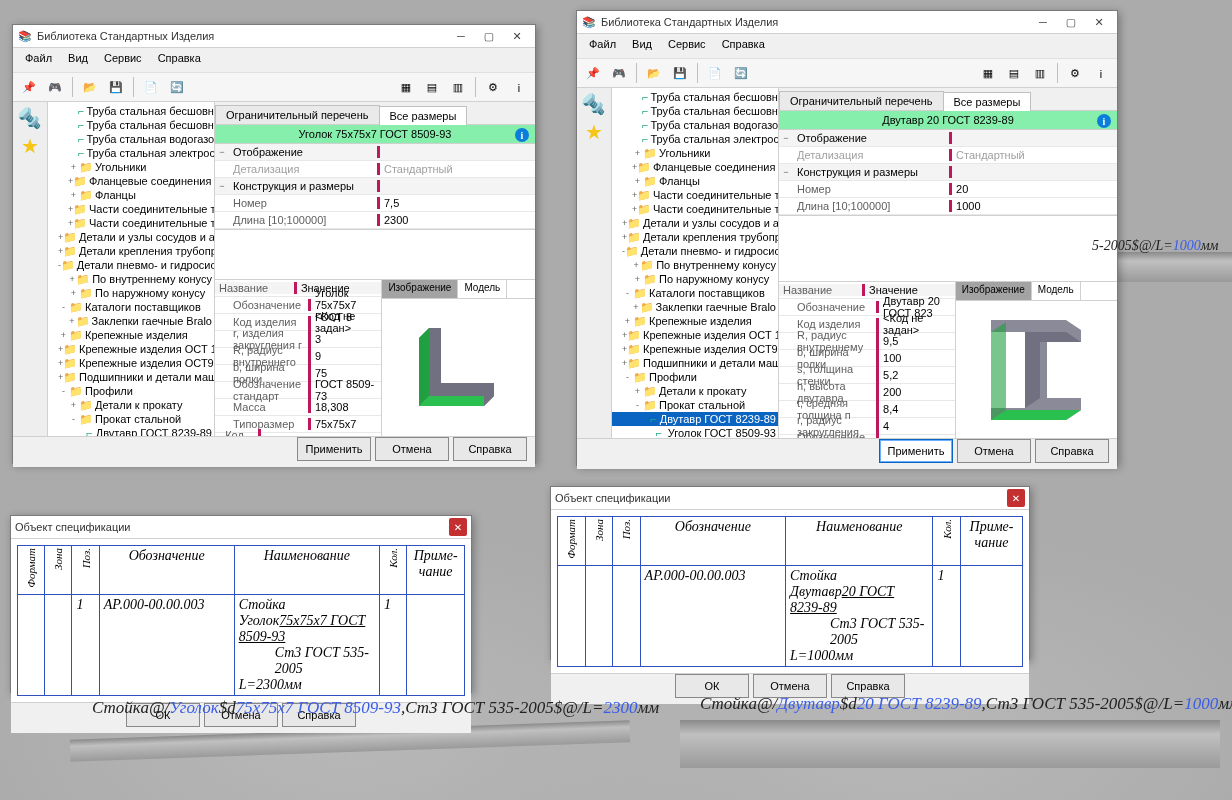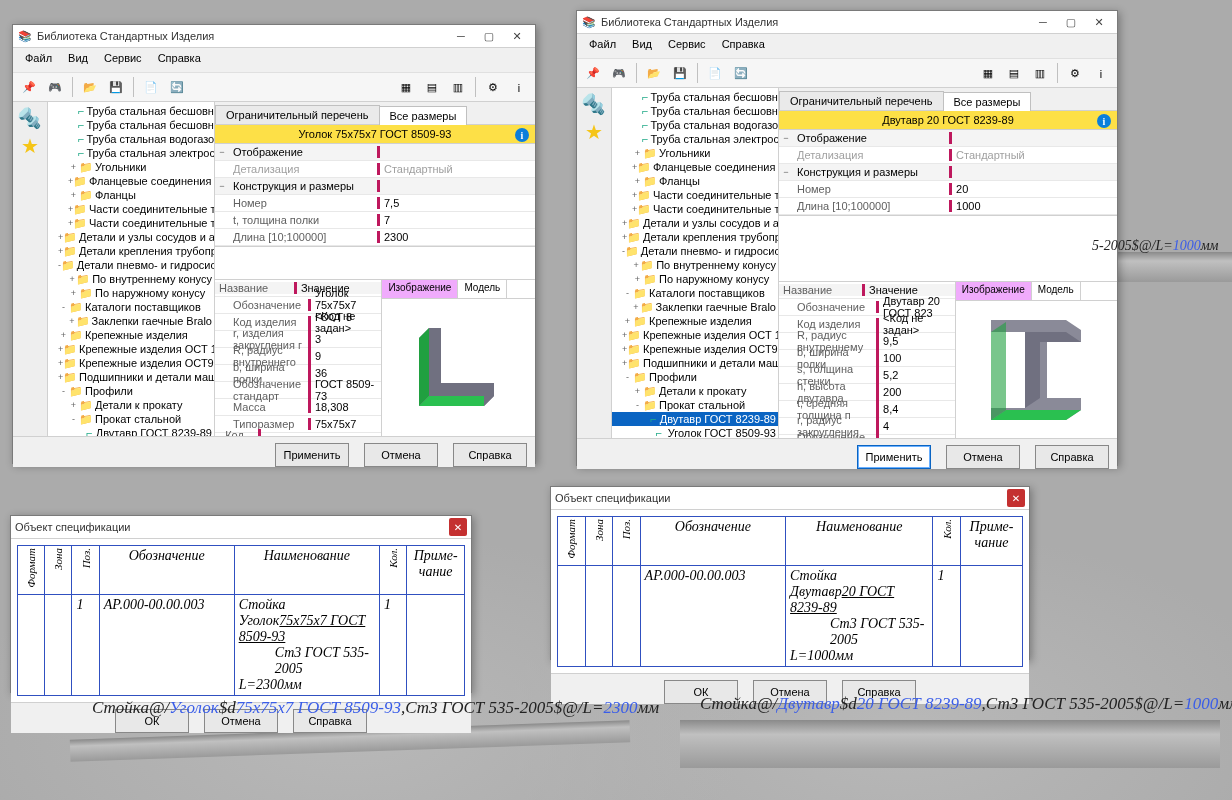--- a/index.html
+++ b/index.html
@@ -25,39 +25,39 @@
 .tnode{display:flex;align-items:center;padding:0 2px;cursor:default;height:14px}
 .tnode.sel{background:#0a64c2;color:#fff}
 .texp{width:11px;text-align:center;color:#666;font-size:9px}
 .ticon{width:14px;height:12px;display:inline-flex;align-items:center;justify-content:center;margin-right:2px}
 .fold{color:#e8b030}
 .profile{color:#2a8}
 .prop-pane{flex:1;display:flex;flex-direction:column;background:#fff}
 .tabs{height:22px;display:flex;border-bottom:1px solid #d0d0d0;background:#f0f0f0;align-items:flex-end}
 .tab{padding:3px 10px;border:1px solid #c0c0c0;border-bottom:none;background:#eaeaea;margin-right:-1px;font-size:11px}
 .tab.active{background:#fff;position:relative;top:1px}
-.parthead{padding:3px;text-align:center;background:#fde047;border-bottom:1px solid #d0d0d0;position:relative}
+.parthead{padding:3px;text-align:center;background:#86efac;border-bottom:1px solid #d0d0d0;position:relative}
 .info-i{position:absolute;right:6px;top:3px;width:14px;height:14px;border-radius:50%;background:#0a7edb;color:#fff;font-weight:bold;font-size:10px;display:flex;align-items:center;justify-content:center;font-family:Georgia,serif}
 .propgrid{flex:0 0 auto;border-bottom:1px solid #d0d0d0}
 .prow{display:flex;border-bottom:1px solid #e8e8e8;height:16px;align-items:center}
 .prow.grouphdr{background:#f4f4f4;font-weight:normal}
 .prow .exp{width:14px;text-align:center;font-size:9px;color:#666}
 .prow .pk{width:45%;padding-left:4px;border-right:3px solid #be185d;color:#606060}
 .prow .pv{flex:1;padding-left:4px}
 .prow.grouphdr .pk{color:#000}
 .prow .pk.dim{color:#a0a0a0}
 .midflex{flex:1}
 .bottomsplit{height:156px;display:flex;border-top:1px solid #d0d0d0}
 .propgrid2{width:52%;overflow:hidden;border-right:1px solid #d0d0d0;background:#fff}
 .imgpanel{flex:1;background:#fff;display:flex;flex-direction:column}
 .imgpanel .tabs2{height:18px;display:flex;border-bottom:1px solid #d0d0d0;font-size:10px}
 .tab2{padding:2px 6px;border-right:1px solid #d0d0d0}
-.tab2.active{background:#f0abfc}
+.tab2.active{background:#a3a3a3}
 .imgview{flex:1;display:flex;align-items:center;justify-content:center;background:#fff}
-.btnbar{height:30px;display:flex;justify-content:flex-end;align-items:flex-end;padding:0 8px;gap:15px;background:#f0f0f0;border-top:1px solid #d0d0d0}
+.btnbar{height:30px;display:flex;justify-content:flex-end;align-items:flex-start;padding:0 8px;gap:4px;background:#f0f0f0;border-top:1px solid #d0d0d0}
 .btn{min-width:72px;height:22px;border:1px solid #888;background:#e8e8e8;font-size:11px;display:flex;align-items:center;justify-content:center;cursor:pointer}
 .btn.primary{border:1px solid #0a64c2;background:#fff;box-shadow:inset 0 0 0 1px #6ab0ff}
 .specwin .titlebar{background:#fff}
 .spec-body{background:#fff}
 .spec-table{border-collapse:collapse;width:100%;font-family:"Times New Roman",serif;font-style:italic;font-size:14px}
 .spec-table th,.spec-table td{border:1px solid #3050c0;padding:2px 4px;vertical-align:top}
 .spec-table th{font-weight:normal;text-align:center;height:26px}
 .spec-table .vcol{width:20px}
 .spec-table .vtext{writing-mode:vertical-rl;transform:rotate(180deg);font-size:11px;display:inline-block}
 .annot{position:absolute;font-family:"Times New Roman",serif;font-style:italic;font-size:17px;color:#222;white-space:nowrap}
@@ -258,25 +258,20 @@
             <span class="pv"></span>
           </div>
     <div id="params1">
             <div class="prow">
               <span class="exp"></span>
               <span class="pk">Номер</span>
               <span class="pv">7,5</span>
             </div>
             <div class="prow">
               <span class="exp"></span>
-              <span class="pk">t, толщина полки</span>
-              <span class="pv">7</span>
-            </div>
-            <div class="prow">
-              <span class="exp"></span>
               <span class="pk">Длина [10;100000]</span>
               <span class="pv">2300</span>
             </div>
           </div>
    </div>
    <div class="midflex"></div>
    <div class="bottomsplit">
     <div class="propgrid2">
      <div class="prow">
               <span class="pk" style="background:#f4f4f4">Название</span>
@@ -299,21 +294,21 @@
                 <span class="pv">3</span>
               </div>
               <div class="prow">
                 <span class="exp"></span>
                 <span class="pk">R, радиус внутреннего</span>
                 <span class="pv">9</span>
               </div>
               <div class="prow">
                 <span class="exp"></span>
                 <span class="pk">b, ширина полки</span>
-                <span class="pv">36</span>
+                <span class="pv">75</span>
               </div>
               <div class="prow">
                 <span class="exp"></span>
                 <span class="pk">Обозначение стандарт</span>
                 <span class="pv">ГОСТ 8509-73</span>
               </div>
               <div class="prow">
                 <span class="exp"></span>
                 <span class="pk">Масса</span>
                 <span class="pv">18,308</span>

